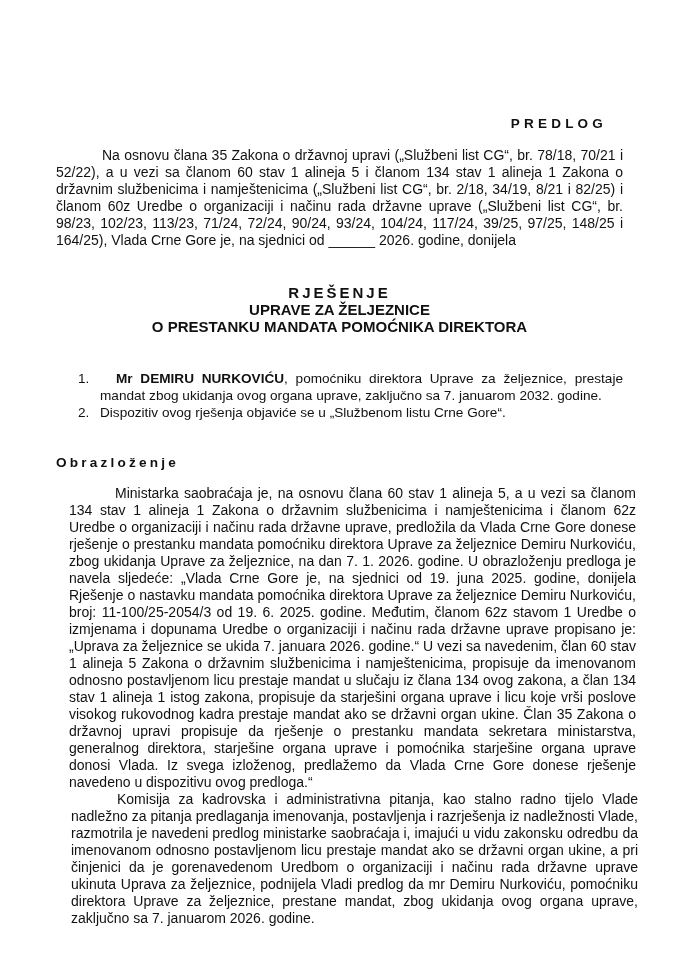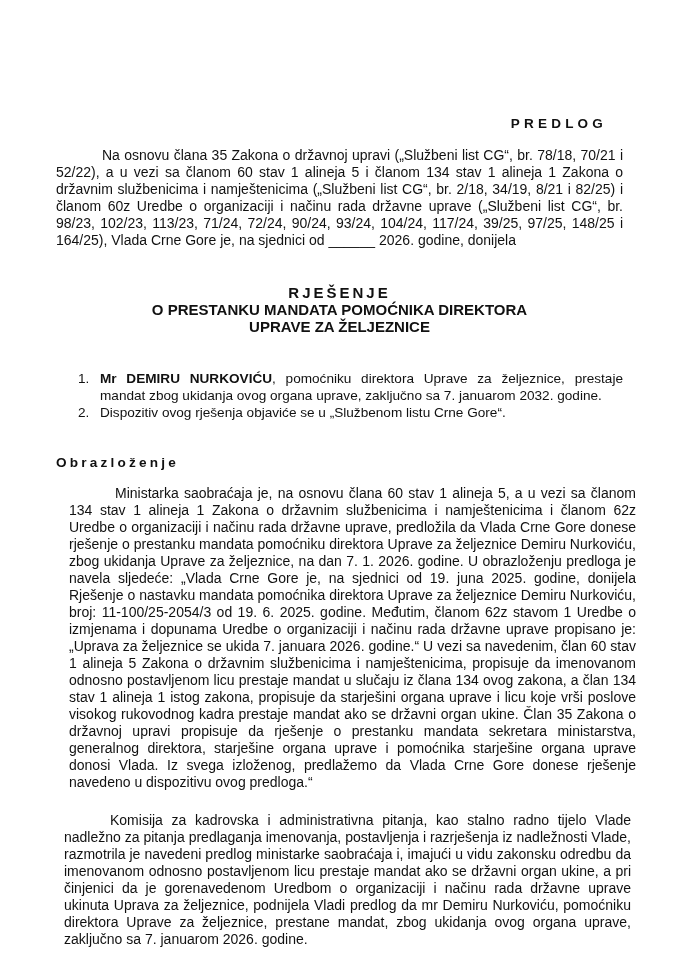--- a/index.html
+++ b/index.html
@@ -12,38 +12,38 @@
           text-align-last: left; margin: 0; }
   .indent { text-indent: 46px; }
   #intro { position: absolute; top: 147px; left: 0; width: 567px; }
   .title-block { position: absolute; top: 284px; left: 0; width: 567px;
                  text-align: center; font-weight: bold; font-size: 15px; line-height: 17px; }
   .title-spaced { letter-spacing: 3px; }
   .list { position: absolute; top: 370px; left: 0; width: 567px; margin: 0; padding: 0; list-style: none; }
   .list li { position: relative; padding-left: 44px; font-size: 13.6px; line-height: 17px;
              text-align: justify; text-align-last: left; }
   .list .num { position: absolute; left: 22px; top: 0; }
-  .bold { font-weight: bold; }
+  .bold { font-weight: bold; margin-left: 16px; }
   .obraz { position: absolute; top: 455px; left: 0; width: 567px; text-align: left;
            font-weight: bold; font-size: 13.6px; letter-spacing: 3.2px; }
   #body1 { position: absolute; top: 485px; left: 13px; width: 567px; }
-  #body2 { position: absolute; top: 791px; left: 8px; width: 567px; margin-top: 21px; }
+  #body2 { position: absolute; top: 791px; left: 15px; width: 567px; }
 </style>
 </head>
 <body>
 
 <div class="page">
   <div class="predlog">PREDLOG</div>
 
   <p id="intro" class="para indent">Na osnovu člana 35 Zakona o državnoj upravi („Službeni list CG“, br. 78/18, 70/21 i 52/22), a u vezi sa članom 60 stav 1 alineja 5 i članom 134 stav 1 alineja 1 Zakona o državnim službenicima i namještenicima („Službeni list CG“, br. 2/18, 34/19, 8/21 i 82/25) i članom 60z Uredbe o organizaciji i načinu rada državne uprave („Službeni list CG“, br. 98/23, 102/23, 113/23, 71/24, 72/24, 90/24, 93/24, 104/24, 117/24, 39/25, 97/25, 148/25 i 164/25), Vlada Crne Gore je, na sjednici od ______  2026. godine, donijela</p>
 
   <div class="title-block">
     <div class="title-spaced">RJEŠENJE</div>
+    <div>UPRAVE ZA ŽELJEZNICE</div>
     <div>O PRESTANKU MANDATA POMOĆNIKA DIREKTORA</div>
-    <div>UPRAVE ZA ŽELJEZNICE</div>
   </div>
 
   <ol class="list">
     <li>
       <span class="num">1.</span>
       <span class="bold">Mr DEMIRU NURKOVIĆU</span><span>, pomoćniku direktora Uprave za željeznice, prestaje mandat zbog ukidanja ovog organa uprave, zaključno sa 7. januarom 2032. godine.</span>
     </li>
     <li>
       <span class="num">2.</span>
       <span>Dispozitiv ovog rješenja objaviće se u „Službenom listu Crne Gore“.</span>

